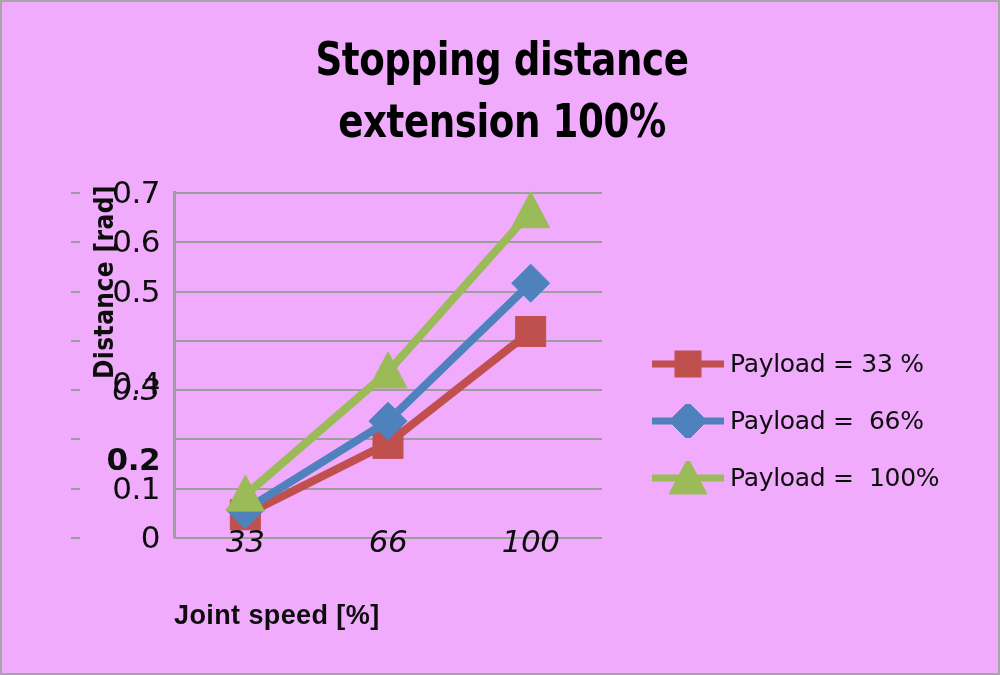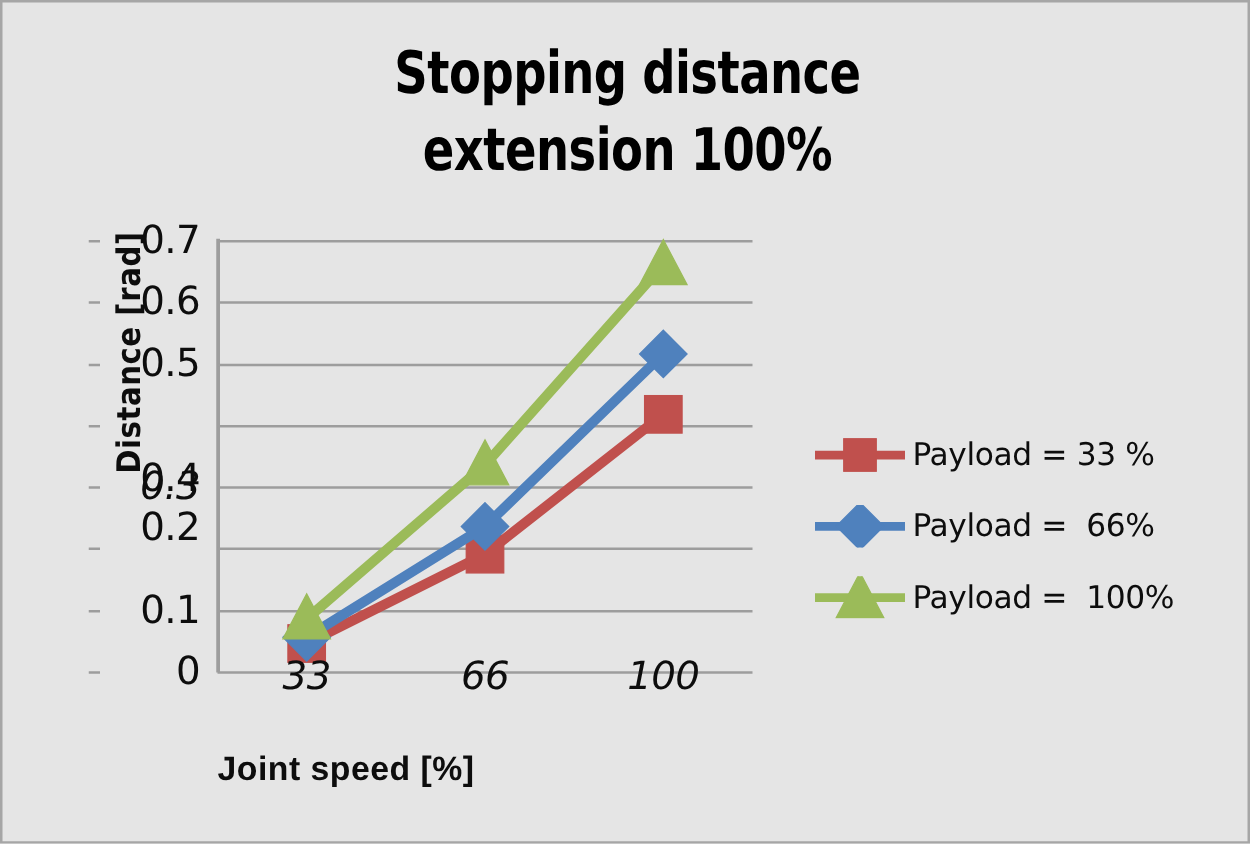--- a/index.html
+++ b/index.html
@@ -8,21 +8,21 @@
     padding: 0;
     background: #ffffff;
   }
   body {
     font-family: "Liberation Sans", sans-serif;
   }
   #chart-figure {
     position: relative;
     width: 1000px;
     height: 675px;
-    background: #e5e5e5;
+    background: #f0abfc;
     box-sizing: border-box;
     border: 2px solid #a6a6a6;
     overflow: hidden;
   }
 
   
   #chart-title {
     position: absolute;
     left: 0;
     top: 26px;
@@ -185,21 +185,21 @@
       <div class="y-tick-label" style="top: 175px;">0.7</div>
       <div class="y-tick-mark" style="left: -9px; top: 239.286px; position: absolute;"></div>
       <div class="y-tick-label" style="top: 224.286px;">0.6</div>
       <div class="y-tick-mark" style="left: -9px; top: 288.571px; position: absolute;"></div>
       <div class="y-tick-label" style="top: 273.571px;">0.5</div>
       <div class="y-tick-mark" style="left: -9px; top: 337.857px; position: absolute;"></div>
       <div class="y-tick-label" style="top: 322.857px; margin-top: 43px;">0.4</div>
       <div class="y-tick-mark" style="left: -9px; top: 387.143px; position: absolute;"></div>
       <div class="y-tick-label" style="top: 372.143px; font-style: italic;">0.3</div>
       <div class="y-tick-mark" style="left: -9px; top: 436.429px; position: absolute;"></div>
-      <div class="y-tick-label" style="top: 405px;">0.2</div>
+      <div class="y-tick-label" style="top: 442px; font-weight: bold;">0.2</div>
       <div class="y-tick-mark" style="left: -9px; top: 485.714px; position: absolute;"></div>
       <div class="y-tick-label" style="top: 470.714px;">0.1</div>
       <div class="y-tick-mark" style="left: -9px; top: 535px; position: absolute;"></div>
       <div class="y-tick-label" style="top: 520px;">0</div>
     </div>
 
   <div id="plot-area">
     <div id="axis-line-y"></div>
     <div id="gridlines">
         <div class="gridline" style="top: 0px;"></div>

